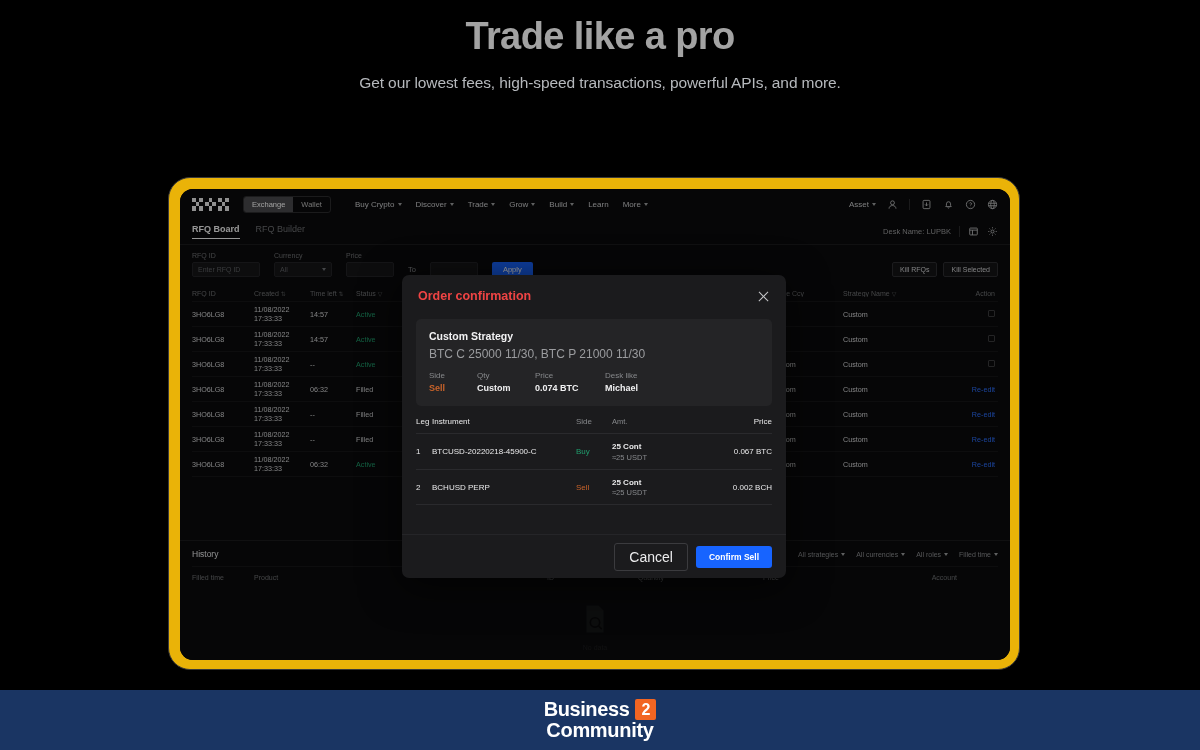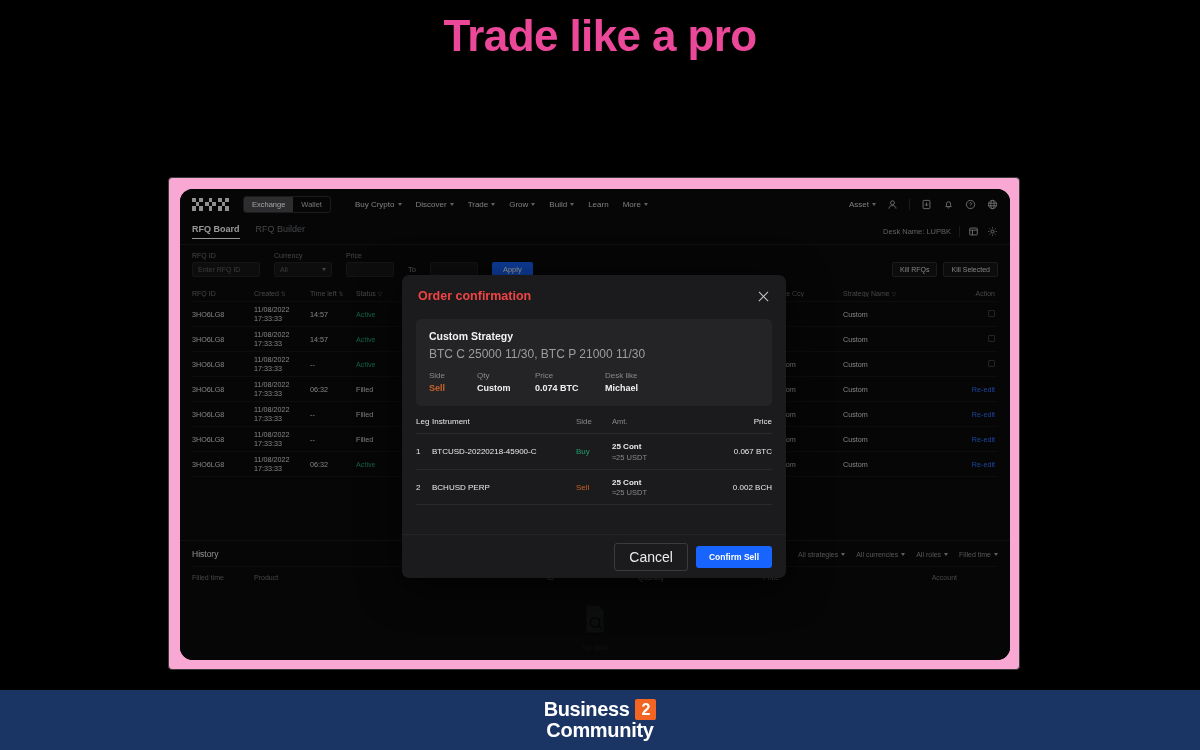--- a/index.html
+++ b/index.html
@@ -3,27 +3,27 @@
 <meta charset="utf-8">
 <style>
   * { margin:0; padding:0; box-sizing:border-box; }
   html,body { width:1200px; height:750px; background:#000; overflow:hidden;
     font-family:"Liberation Sans", sans-serif; }
 
   .page { position:relative; width:1200px; height:750px; background:#000; }
 
   
   .hero { position:absolute; top:0; left:0; width:1200px; height:160px; text-align:center; }
-  .hero-title { margin-top:12px; font-size:44px; font-weight:bold; color:#ec4899;
+  .hero-title { margin-top:12px; font-size:38px; font-weight:bold; color:#a3a3a3;
     letter-spacing:-0.6px; line-height:48px; }
   .hero-sub { margin-top:14px; font-size:15.5px; color:#b6b9bd; letter-spacing:-0.1px; }
 
   
   .device { position:absolute; left:168px; top:177px; width:852px; height:493px;
-    border:1px solid #3a3a3a; border-radius:4px; background:#f9a8d4;
+    border:1px solid #3a3a3a; border-radius:22px; background:#eab308;
     overflow:hidden; }
   .screen { position:absolute; left:11px; top:11px; width:830px; height:471px;
     background:#0b0b0c; border-radius:13px; overflow:hidden; }
 
   
   .topnav { position:relative; height:30px; background:#0b0b0c; display:flex;
     align-items:center; padding:0 12px; }
   .okx-logo { display:flex; gap:2px; margin-right:14px; }
   .okx-logo .blk { width:11px; height:13px; display:grid;
     grid-template-columns:repeat(3,1fr); grid-template-rows:repeat(3,1fr); }
@@ -172,20 +172,21 @@
     border-radius:2px; }
   .logo-l2 { font-size:20px; font-weight:bold; letter-spacing:-0.3px; margin-top:-2px; }
 </style>
 </head>
 <body>
 
 <div class="page">
 
   <div class="hero">
     <div class="hero-title">Trade like a pro</div>
+    <div class="hero-sub">Get our lowest fees, high-speed transactions, powerful APIs, and more.</div>
   </div>
 
   <div class="device">
     <div class="screen">
 
       <div class="topnav">
         <div class="okx-logo">
           <span class="blk">
               <i></i>
               <i class="off"></i>

